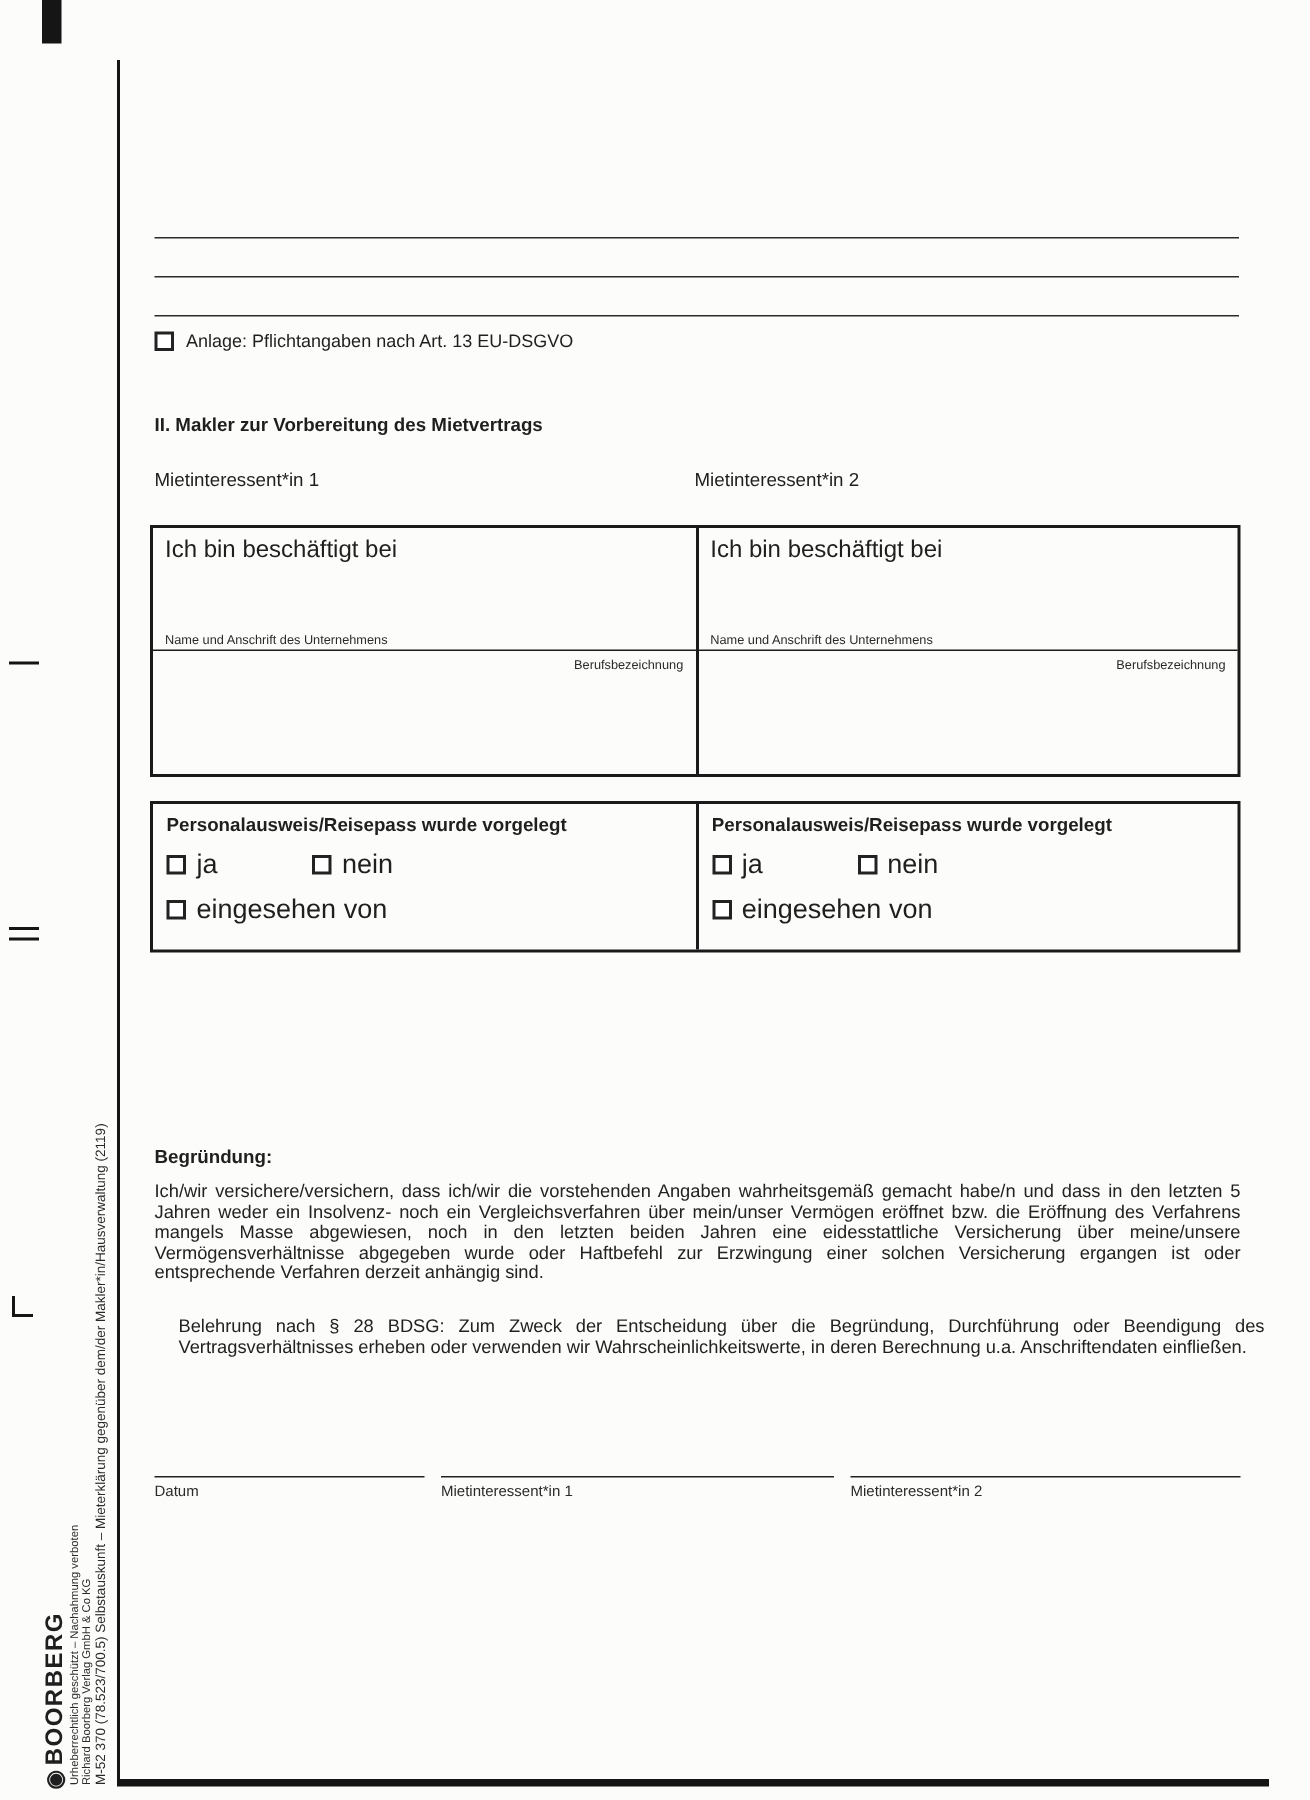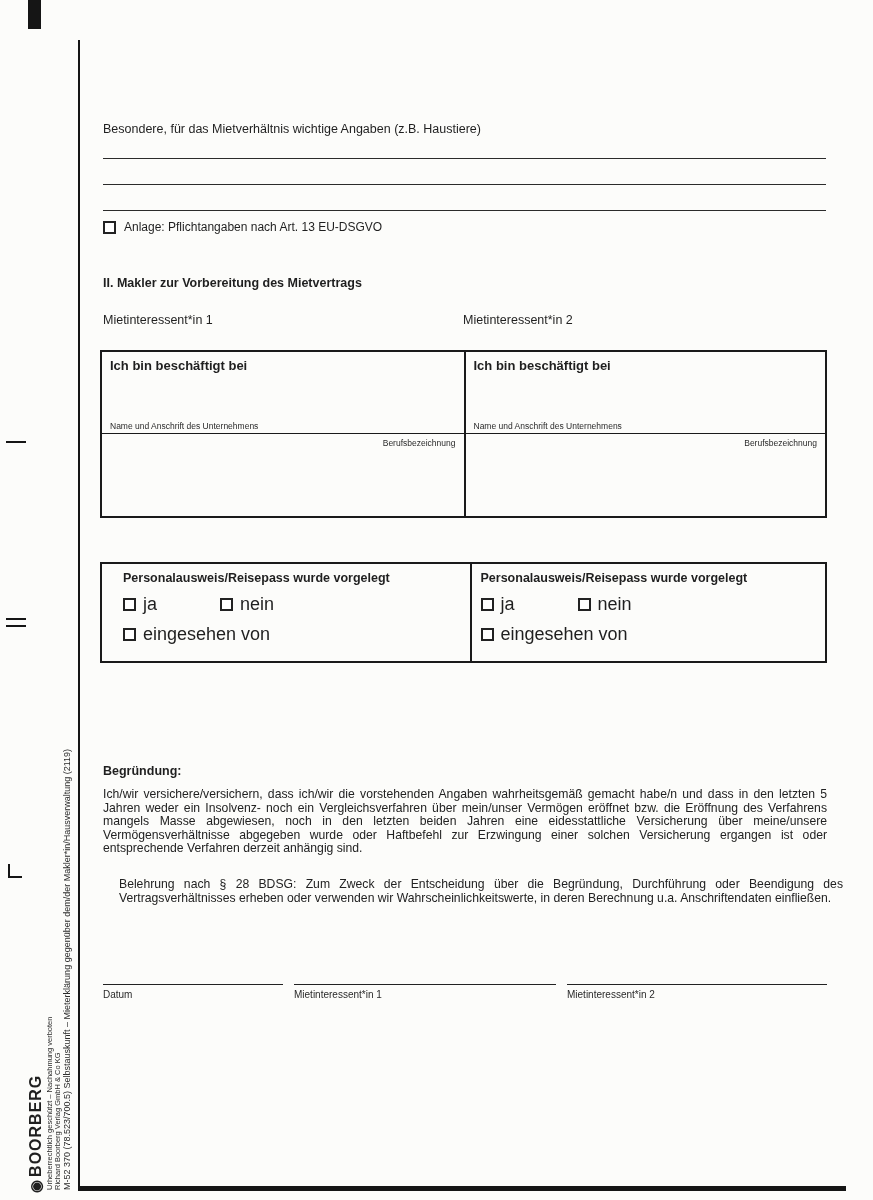--- a/index.html
+++ b/index.html
@@ -34,21 +34,21 @@
 
   .colhead { font-size:12.5px; line-height:25px; }
   .colhead .sub { line-height:25px;margin-top:18px; }
 
   .table { position:absolute; border:2px solid #1a1a1a; display:flex; background:#fcfcfa; }
   .cell { flex:1 1 50%; display:flex; flex-direction:column; min-width:0; }
   .cell + .cell { border-left:2px solid #1a1a1a; }
 
   .emp-top { height:82px; border-bottom:1.5px solid #1a1a1a; display:flex; flex-direction:column; padding:6px 8px 2px; }
   .emp-bottom { flex:1; display:flex; flex-direction:row; padding:4px 8px 2px; }
-  .emp-title { font-size:13px; font-weight:700; }
+  .emp-title { font-size:16px; font-weight:400; }
   .fill-area { flex:1; }
   .tiny { font-size:8.5px; color:#2a2a2a; }
 
   .id-cell { padding:7px 9px; }
   .id-title { font-size:12.5px; font-weight:700; }
   .cb-row { display:flex; align-items:center; gap:7px; margin-top:9px; font-size:18px; }
   .cb-gap { margin-left:56px; }
 
   .para { position:absolute; left:103px; width:724px; font-size:12.2px; line-height:13.6px; text-align:justify; color:#222; }
 
@@ -73,21 +73,20 @@
 
   <div class="rot logo-col">
     <span class="logo-mark">◉</span><span>BOORBERG</span>
   </div>
   <div class="rot copyright-col">
     <div>Urheberrechtlich geschützt – Nachahmung verboten</div>
     <div>Richard Boorberg Verlag GmbH &amp; Co KG</div>
   </div>
   <div class="rot formnum-col">M-52 370 (78.523/700.5) Selbstauskunft – Mieterklärung gegenüber dem/der Makler*in/Hausverwaltung (2119)</div>
 
-  <div class="abs label" style="left:103px; top:122px;">Besondere, für das Mietverhältnis wichtige Angaben (z.B. Haustiere)</div>
   <div class="hline" style="top:158px;"></div>
   <div class="hline" style="top:184px;"></div>
   <div class="hline" style="top:210px;"></div>
 
   <div class="row" style="left:103px; top:220px;">
     <span class="cb"></span>
     <span>Anlage: Pflichtangaben nach Art. 13 EU-DSGVO</span>
   </div>
 
   <div class="abs label bold" style="left:103px; top:276px;">II. Makler zur Vorbereitung des Mietvertrags</div>
@@ -119,21 +118,21 @@
         <div class="fill-area"></div>
         <div class="tiny">Name und Anschrift des Unternehmens</div>
       </div>
       <div class="emp-bottom">
         <div class="fill-area"></div>
         <div class="tiny">Berufsbezeichnung</div>
       </div>
     </div>
   </div>
 
-  <div class="table" style="left:100px; top:562px; width:727px; height:101px;padding-left:12px;">
+  <div class="table" style="left:100px; top:534px; width:727px; height:101px;">
     <div class="cell id-cell">
       <div class="id-title">Personalausweis/Reisepass wurde vorgelegt</div>
       <div class="cb-row">
         <span class="cb"></span>
         <span>ja</span>
         <span class="cb cb-gap"></span>
         <span>nein</span>
       </div>
       <div class="cb-row">
         <span class="cb"></span>

